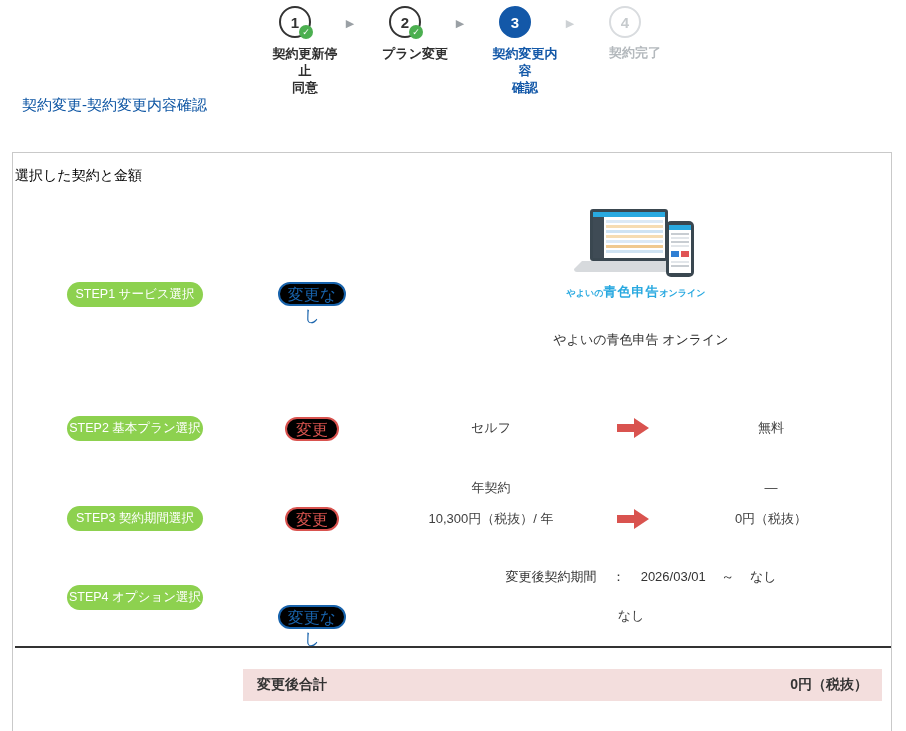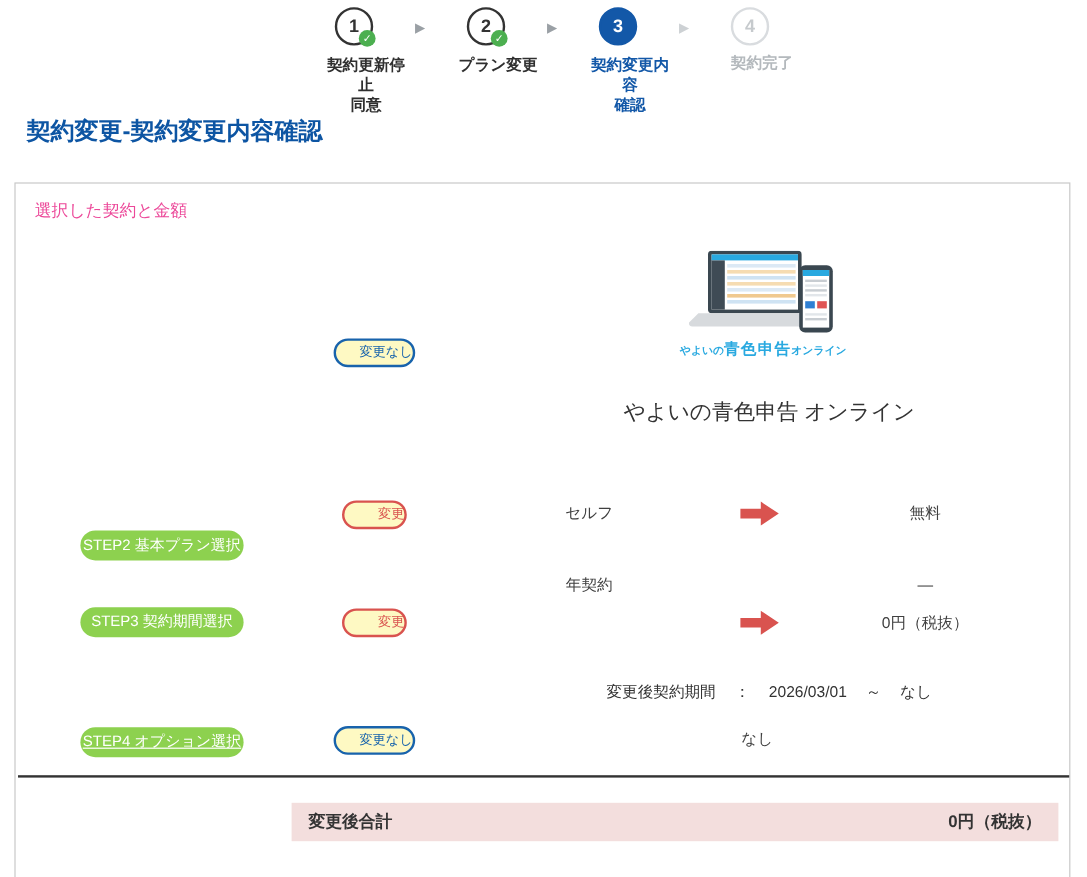--- a/index.html
+++ b/index.html
@@ -20,37 +20,37 @@
   .check-badge{position:absolute;right:-4px;bottom:-3px;width:14px;height:14px;border-radius:50%;
     background:#4caf50;color:#fff;font-size:9px;font-weight:bold;line-height:14px;text-align:center;}
   .step-label{margin-top:7px;font-size:13px;font-weight:bold;line-height:17px;margin-left:20px;}
   .step.done .step-label{color:#2f2f2f;}
   .step.active .step-label{color:#1358a8;}
   .step.upcoming .step-label{color:#b4b9bd;font-family:Liberation Mono, monospace;}
   .step-arrow{width:18px;padding-top:11px;text-align:center;font-size:11px;}
   .step-arrow.dark{color:#9aa0a5;}
   .step-arrow.light{color:#cdd1d4;}
   
-  .page-title{position:absolute;left:22px;top:96px;font-size:20px;font-weight:bold;color:#0d55a3;}
+  .page-title{position:absolute;left:22px;top:96px;font-size:15px;font-weight:normal;color:#0d55a3;}
   
   .panel{position:absolute;left:12px;top:152px;width:880px;height:600px;
     border:1px solid #c9c9c9;background:#fff;box-sizing:border-box;}
-  .panel-heading{position:absolute;left:16px;top:14px;font-size:14px;color:#ec4899;}
+  .panel-heading{position:absolute;left:2px;top:14px;font-size:14px;color:#000000;}
   
   .product-img{position:absolute;left:561px;top:56px;}
   .product-logo{position:absolute;left:541px;top:129px;width:164px;text-align:center;color:#29a9e0;white-space:nowrap;}
   .product-logo .lp{font-size:9px;font-weight:bold;}
   .product-logo .lm{font-size:13px;font-weight:bold;letter-spacing:1px;margin-top:44px;}
   .product-logo .ls{font-size:9px;font-weight:bold;}
-  .product-name{position:absolute;left:478px;top:178px;width:300px;text-align:center;font-size:18px;color:#333;}
+  .product-name{position:absolute;left:478px;top:178px;width:300px;text-align:center;font-size:13px;color:#333;}
   
   .step-badge{position:absolute;left:54px;width:136px;height:25px;line-height:25px;border-radius:13px;
     background:#8dd14f;color:#fff;font-size:12.5px;text-align:center;}
-  .pill{position:absolute;height:24px;line-height:21px;border-radius:13px;font-size:11px;
-    text-align:right;box-sizing:border-box;background:#fef9c3;}
+  .pill{position:absolute;height:24px;line-height:21px;border-radius:13px;font-size:16px;
+    text-align:center;box-sizing:border-box;background:#000000;}
   .pill.blue{border:2px solid #1863ac;color:#1863ac;width:68px;left:265px;}
   .pill.red{border:2px solid #d9534f;color:#d9534f;width:54px;left:272px;}
   
   .val{position:absolute;height:18px;line-height:18px;font-size:13px;color:#404040;text-align:center;}
   .change-arrow{position:absolute;left:602px;}
   .period-line{position:absolute;left:373px;top:415px;width:500px;height:18px;line-height:18px;
     font-size:13px;color:#333;text-align:center;white-space:nowrap;}
   .period-line span{margin-left:12px;}
   .period-line span:first-child{margin-left:10px;}
   
@@ -134,48 +134,50 @@
     <rect x="97" y="42" width="8" height="6" fill="#2f7fd3"></rect>
     <rect x="107" y="42" width="8" height="6" fill="#e05555"></rect>
     <rect x="97" y="52" width="18" height="2" fill="#e2e6ea"></rect>
     <rect x="97" y="56" width="18" height="2" fill="#c8cdd2"></rect>
   </svg>
   <div class="product-logo">
     <span class="lp">やよいの</span><span class="lm">青色申告</span><span class="ls">オンライン</span>
   </div>
   <div class="product-name">やよいの青色申告 オンライン</div>
 
+  <div class="step-badge" style="top:129px;">STEP1 サービス選択</div>
   <div class="pill blue" style="top:129px;">変更なし</div>
 
-  <div class="step-badge" style="top:263px;margin-top:26px;">STEP2 基本プラン選択</div>
+  <div class="step-badge" style="top:263px;">STEP2 基本プラン選択</div>
   <div class="pill red" style="top:264px;">変更</div>
   <div class="val" style="left:408px;top:266px;width:140px;">セルフ</div>
   <svg class="change-arrow" style="top:264px;" width="36" height="22" viewBox="0 0 36 22">
     <path d="M2 7 h17 v-6 l15 10 -15 10 v-6 H2 z" fill="#d9534f"></path>
   </svg>
   <div class="val" style="left:688px;top:266px;width:140px;">無料</div>
 
   <div class="val" style="left:408px;top:326px;width:140px;">年契約</div>
   <div class="val" style="left:688px;top:326px;width:140px;">—</div>
   <div class="step-badge" style="top:353px;">STEP3 契約期間選択</div>
   <div class="pill red" style="top:354px;">変更</div>
+  <div class="val" style="left:378px;top:357px;width:200px;">10,300円（税抜）/ 年</div>
   <svg class="change-arrow" style="top:355px;" width="36" height="22" viewBox="0 0 36 22">
     <path d="M2 7 h17 v-6 l15 10 -15 10 v-6 H2 z" fill="#d9534f"></path>
   </svg>
   <div class="val" style="left:688px;top:357px;width:140px;">0円（税抜）</div>
 
   <div class="period-line">
     <span>変更後契約期間</span>
     <span>：</span>
     <span>2026/03/01</span>
     <span>～</span>
     <span>なし</span>
   </div>
 
-  <div class="step-badge" style="top:453px;text-decoration:underline;">STEP4 オプション選択</div>
+  <div class="step-badge" style="top:432px;">STEP4 オプション選択</div>
   <div class="pill blue" style="top:452px;">変更なし</div>
   <div class="val" style="left:548px;top:454px;width:140px;">なし</div>
 
   <div class="divider"></div>
   <div class="total-bar">
     <span class="t-label">変更後合計</span>
     <span class="t-value">0円（税抜）</span>
   </div>
 </div>
 

